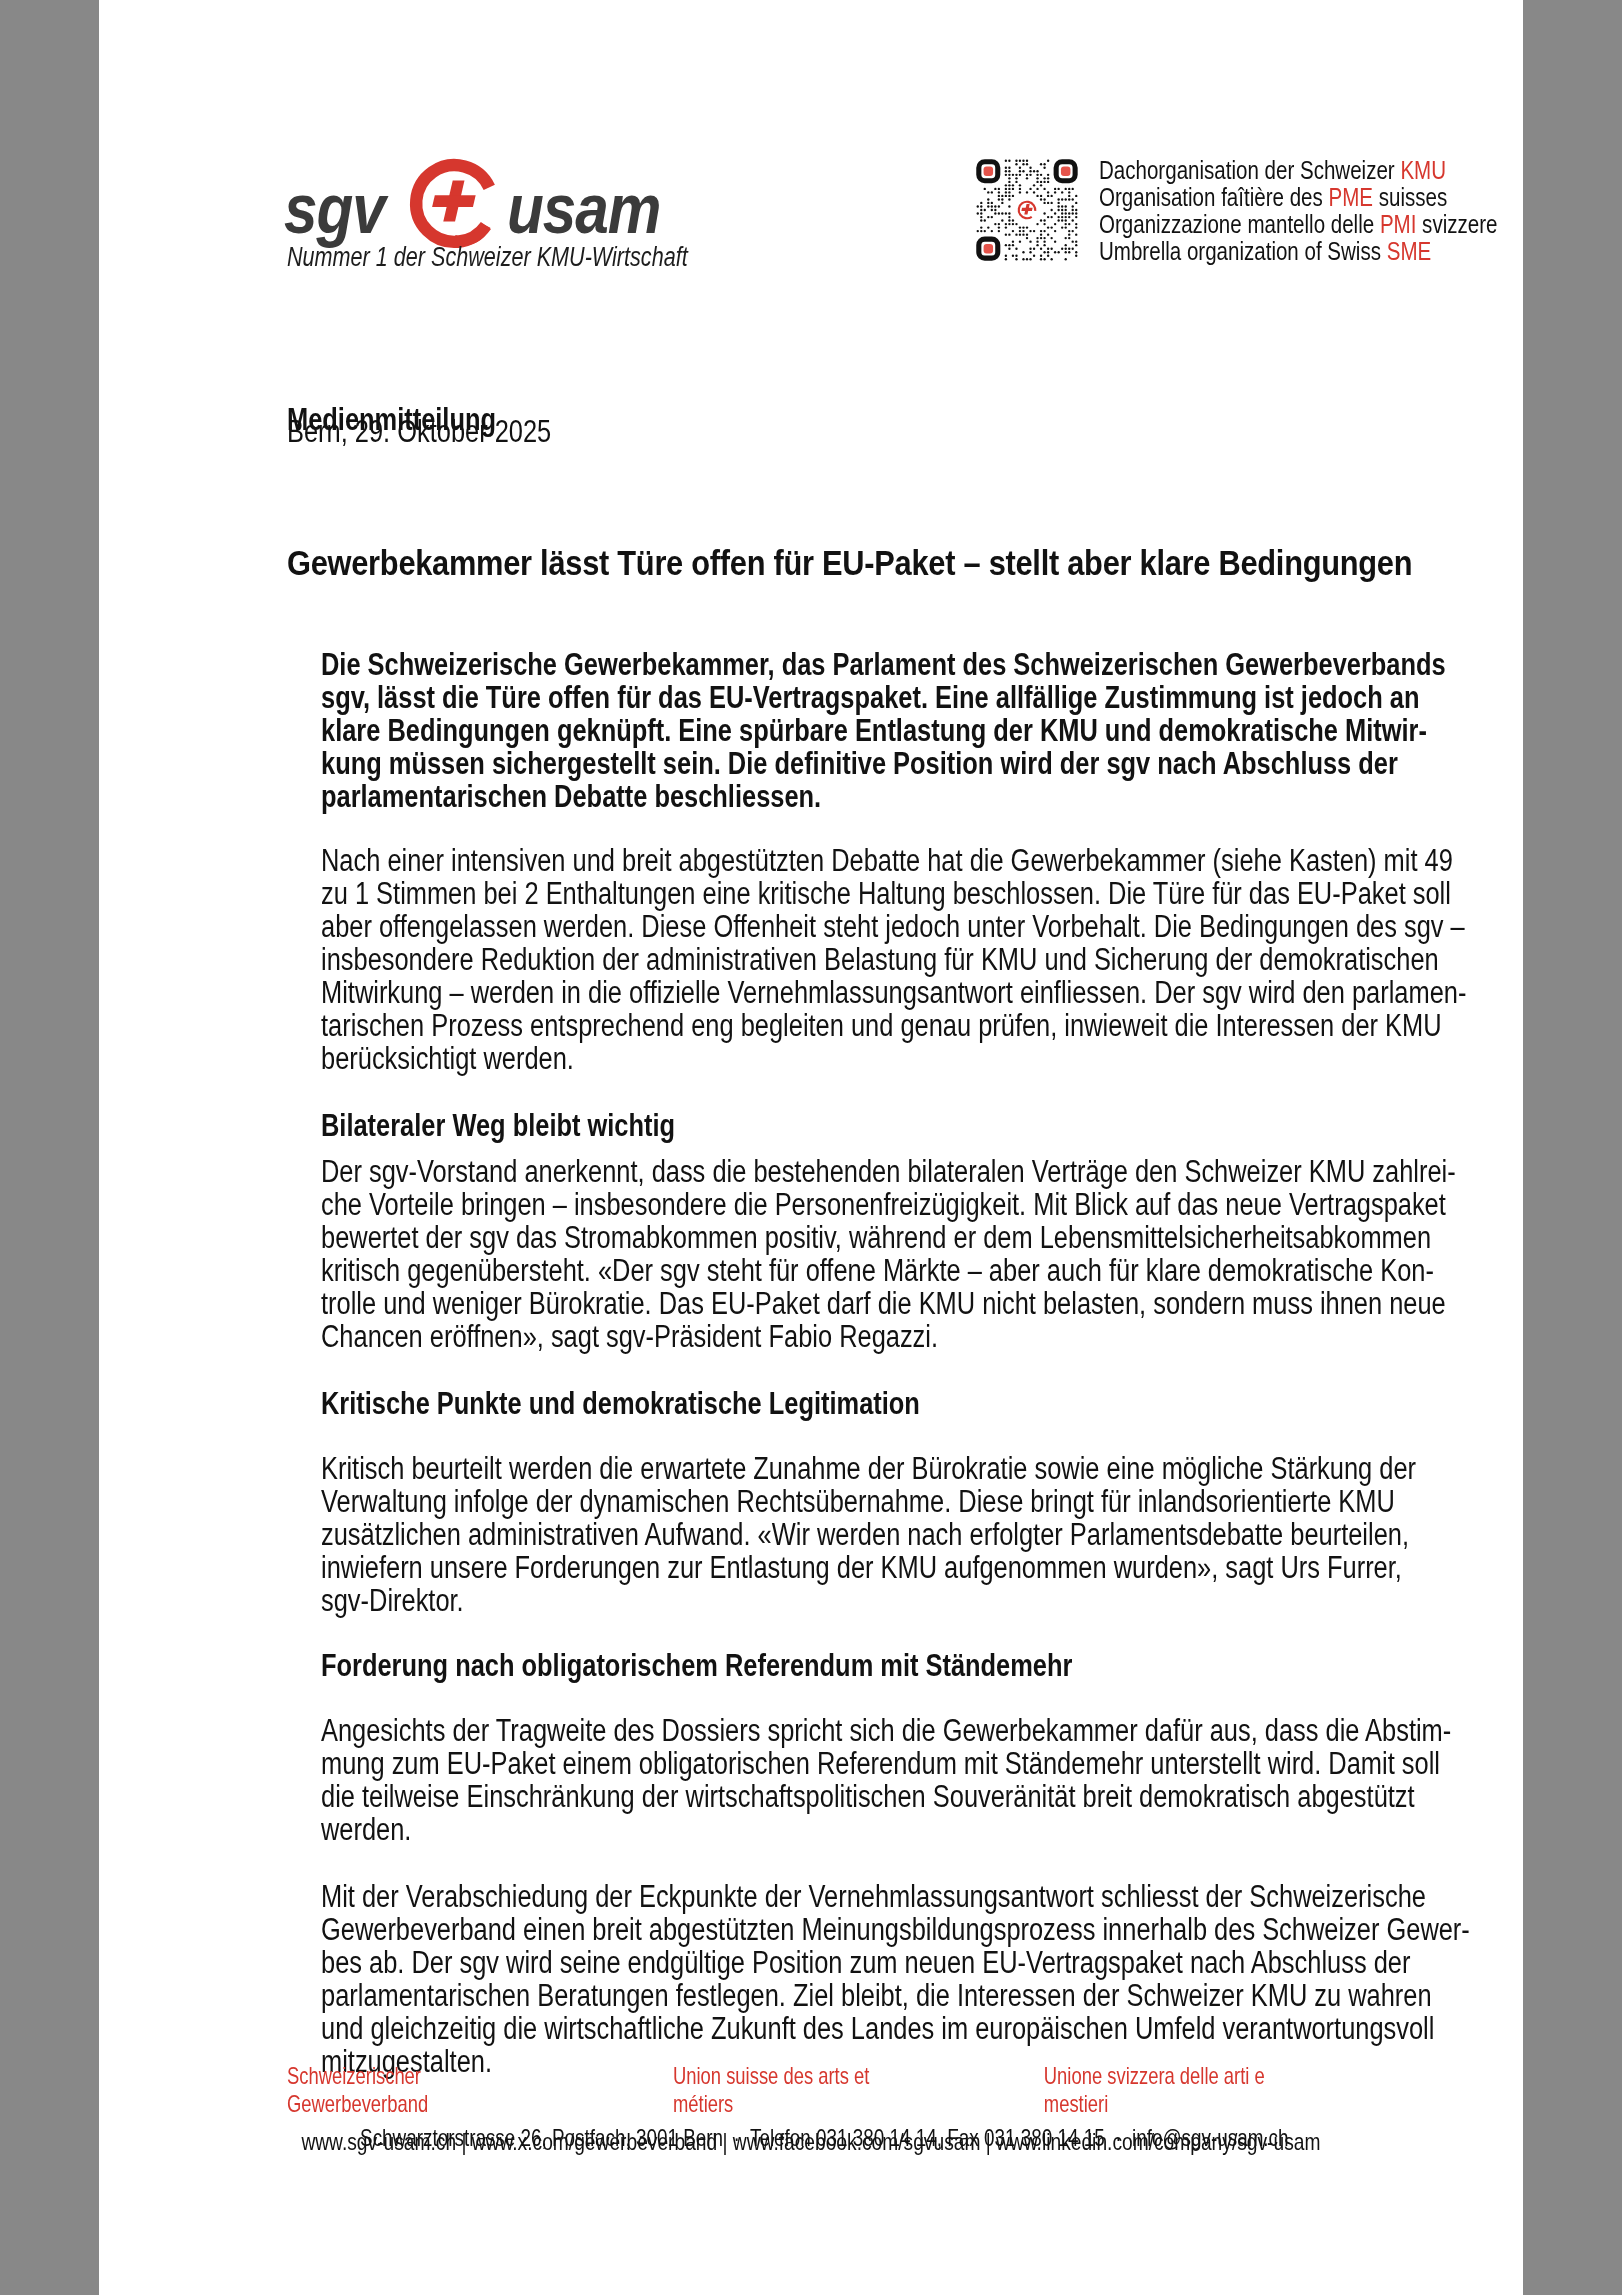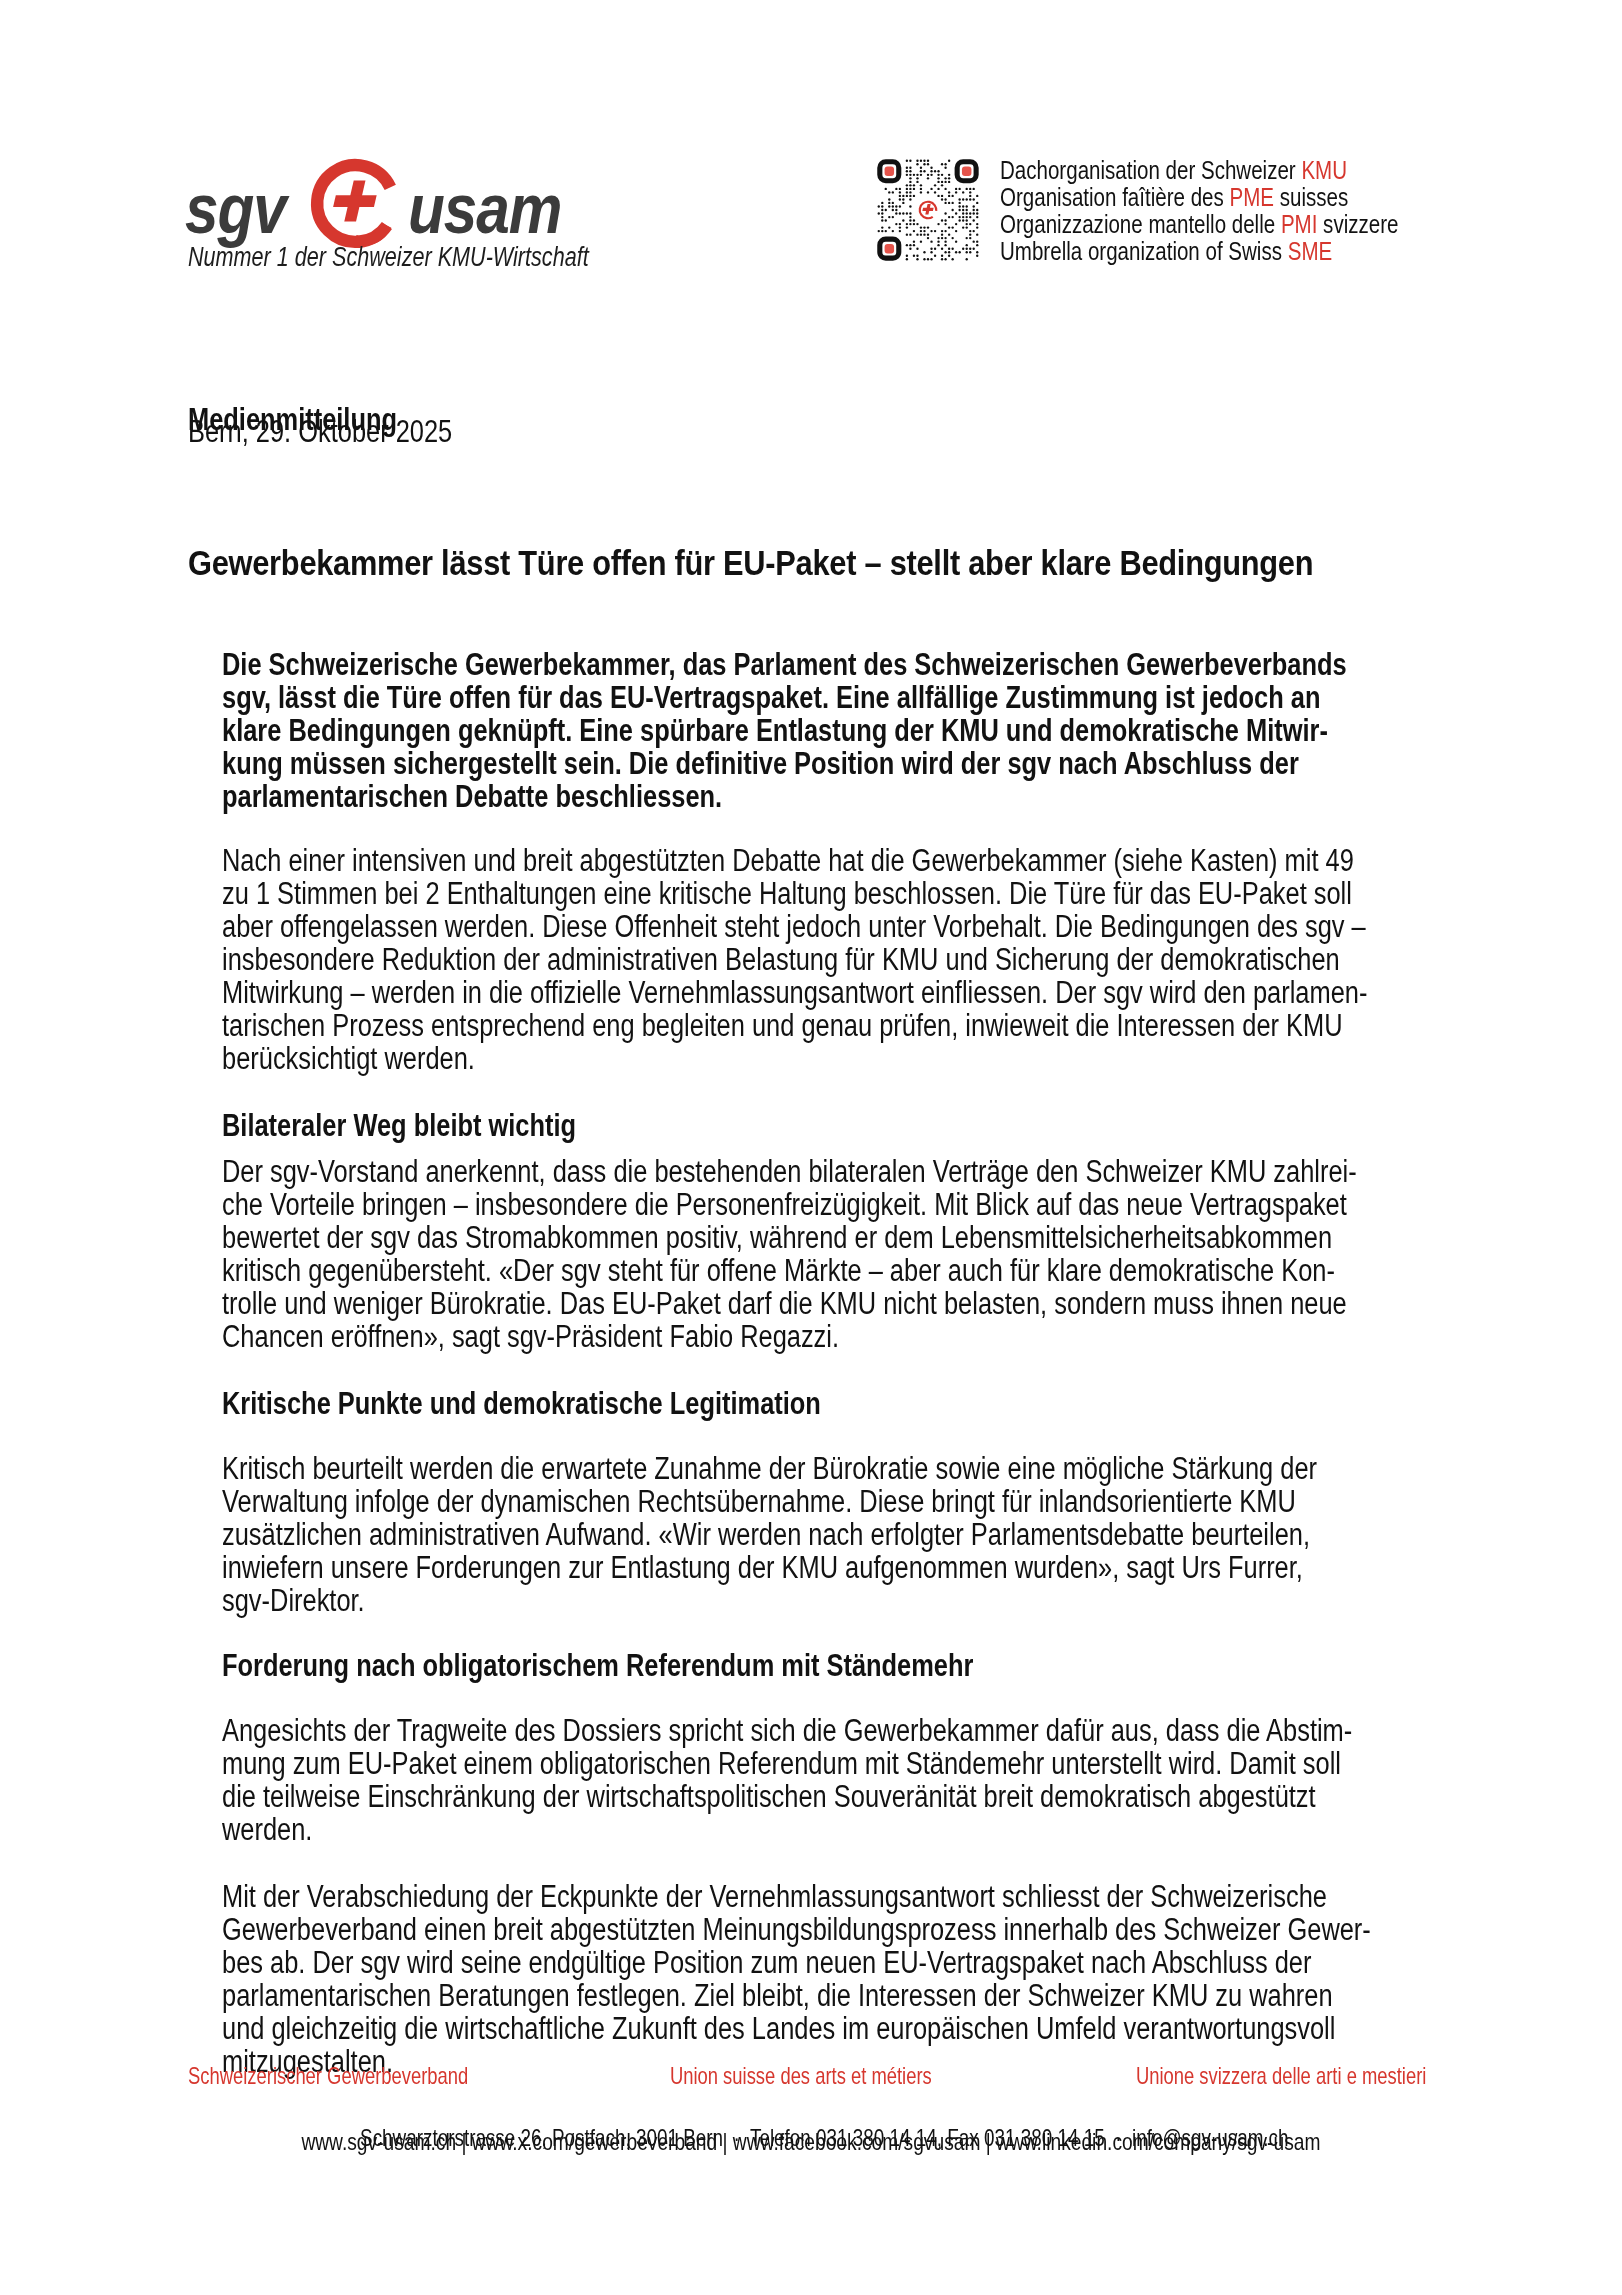--- a/index.html
+++ b/index.html
@@ -1,17 +1,17 @@
 <!DOCTYPE html>
 <html lang="de" style="--red: #d6372e;font-size:10.5px"><head>
 <meta charset="utf-8">
 <style>
   html,body{margin:0;padding:0;background:#888;}
   .sheet{
-    position:relative;width:1622px;height:2295px;background:#ffffff;overflow:hidden;
+    position:relative;width:1424px;height:2295px;background:#ffffff;overflow:hidden;
     font-family:"Liberation Sans",sans-serif;color:#121212;margin:0 auto;
   }
   .abs{position:absolute;}
   .pre{white-space:pre;}
   .sx{display:inline-block;transform-origin:0 50%;}
   .s78{transform:scaleX(0.78);}
   .s79{transform:scaleX(0.79);}
   .s80{transform:scaleX(0.80);}
   .s82{transform:scaleX(0.82);}
   .s88{transform:scaleX(0.88);}

